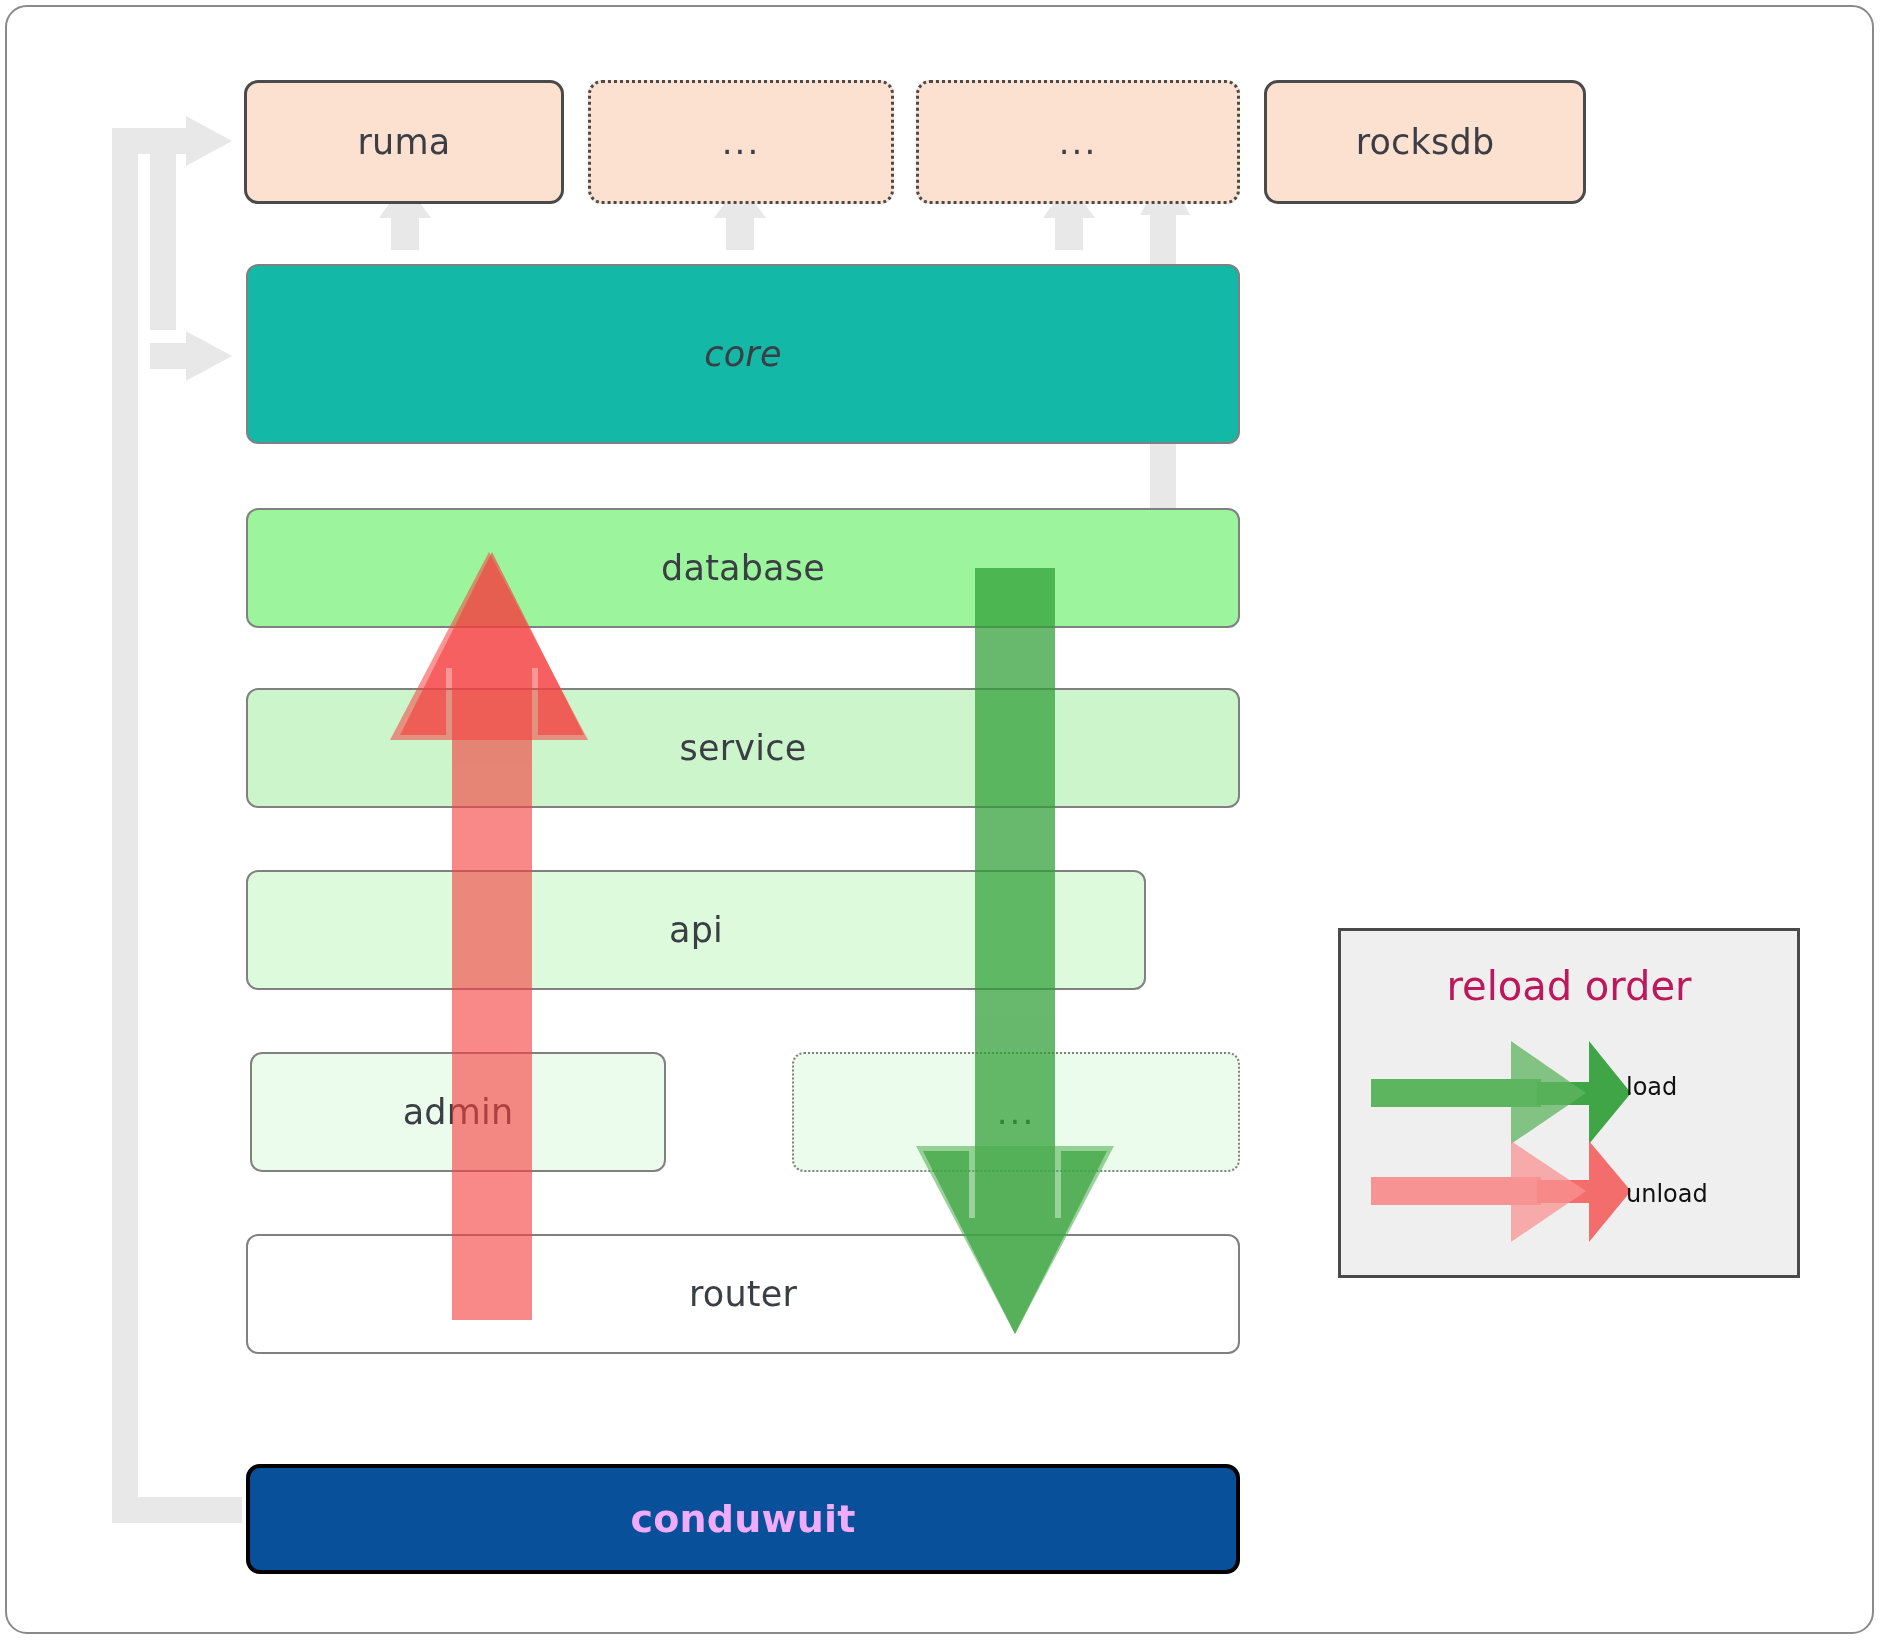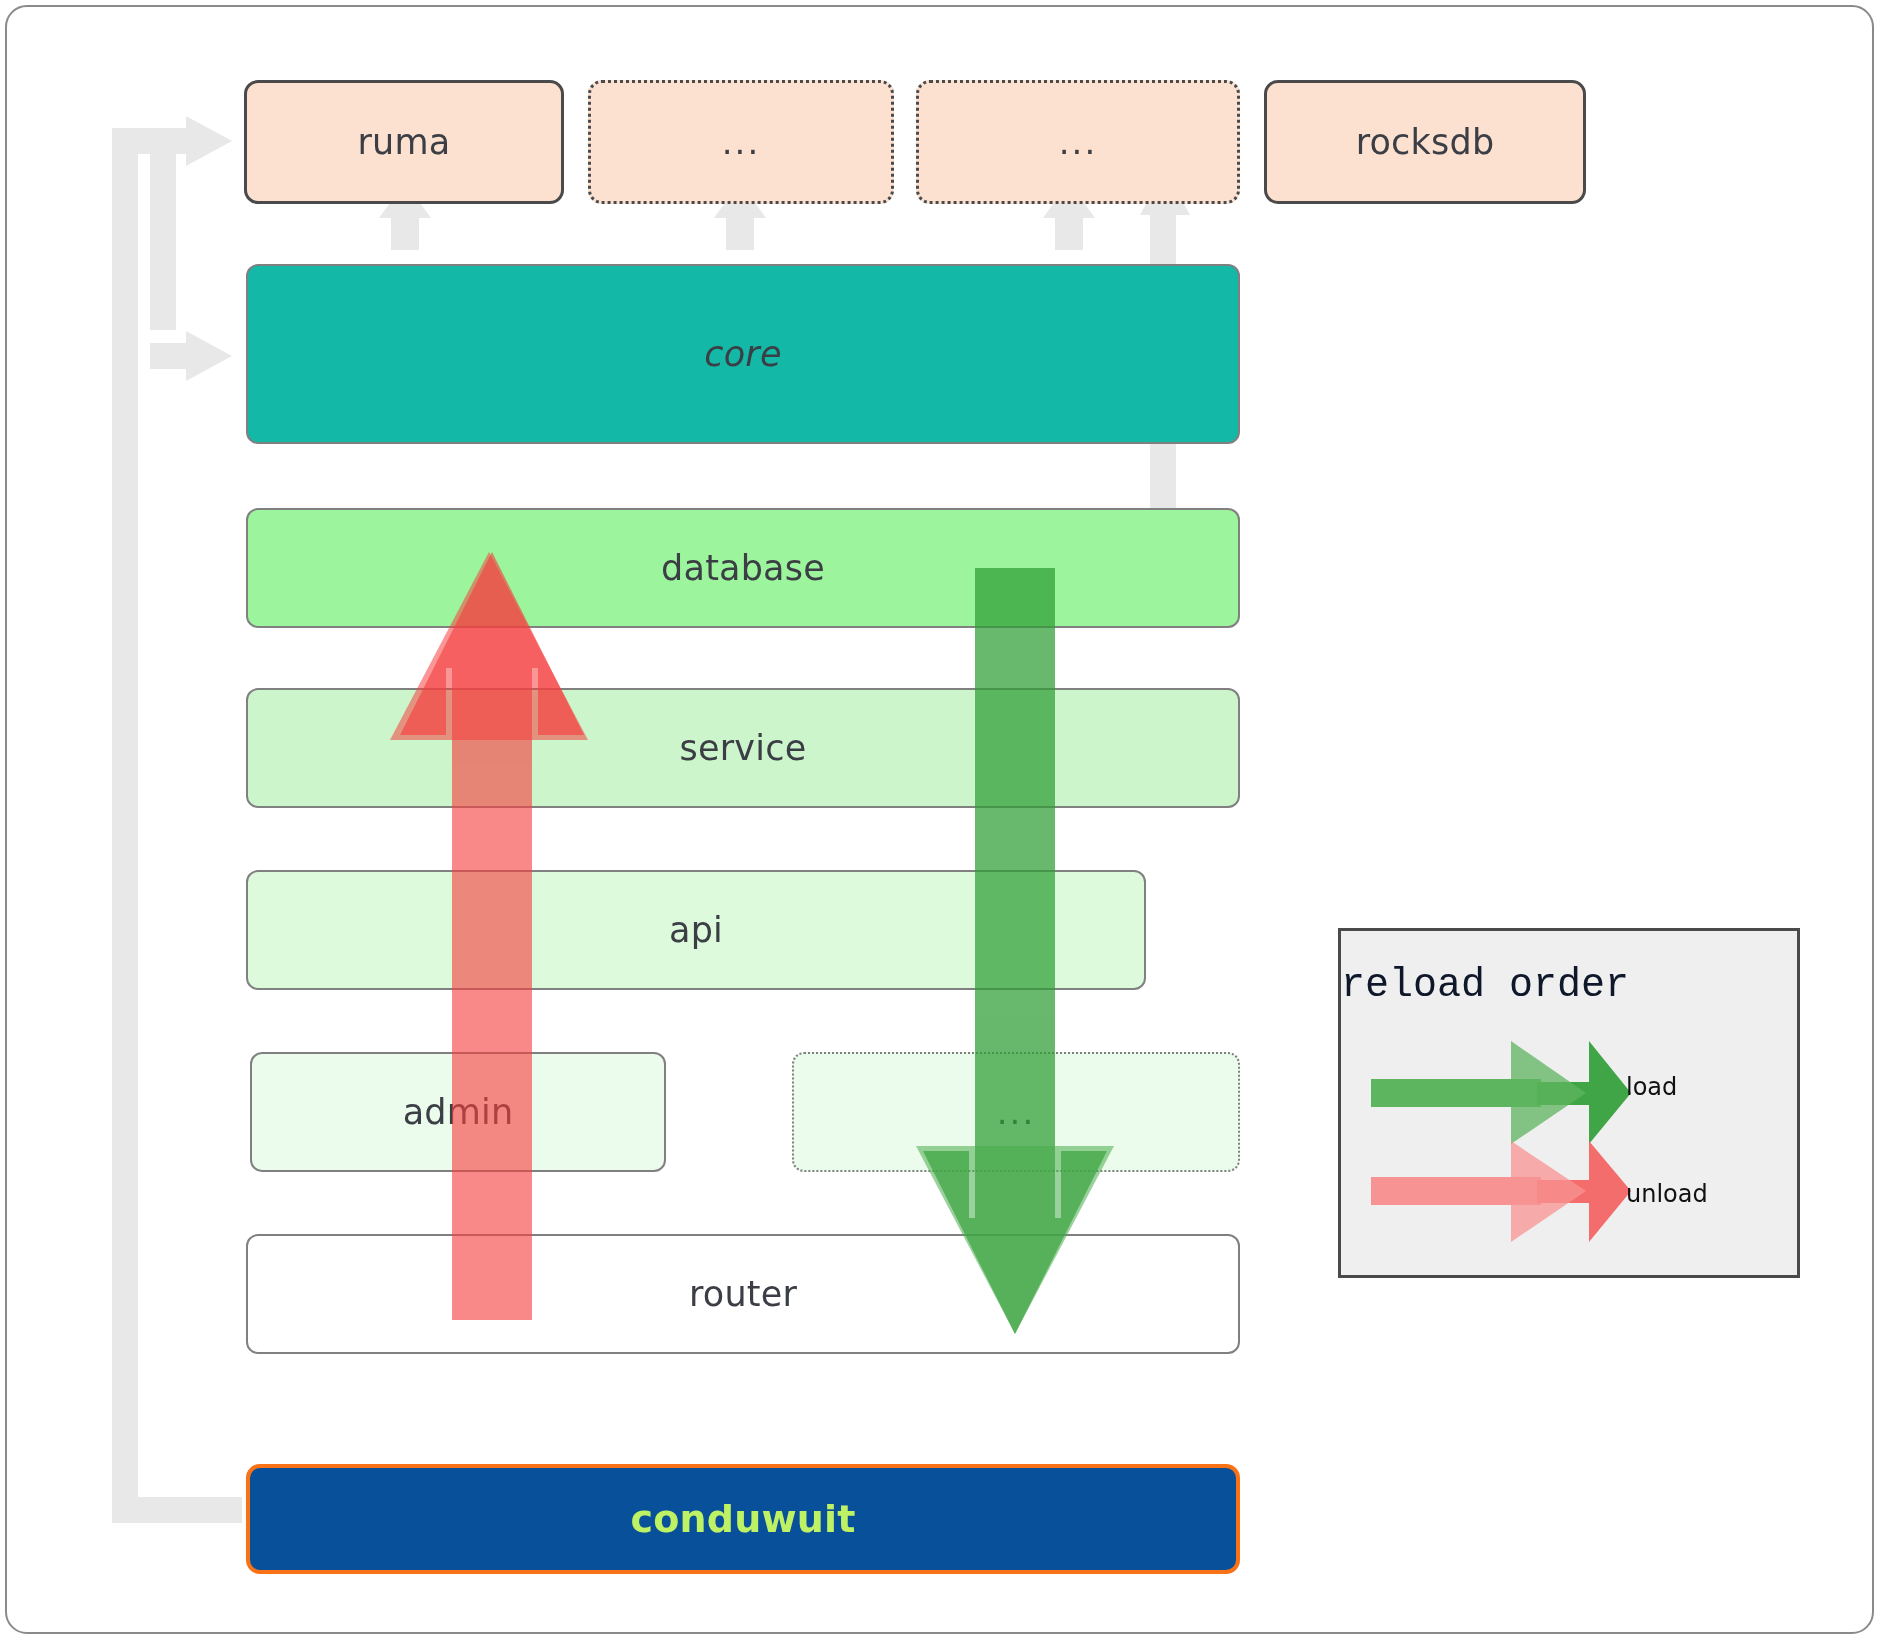--- a/index.html
+++ b/index.html
@@ -67,44 +67,44 @@
     border: 2px dotted #808080;
     border-radius: 12px;
   }
   .ell {
     font-size: 34px;
     letter-spacing: 2px;
     color: #3b3f45;
   }
   .root-node {
     background: #08509a;
-    border: 4px solid #f97316;
+    border: 4px solid #000000;
     border-radius: 14px;
-    color: #bef264;
+    color: #f0abfc;
     font-size: 38px;
     font-weight: 700;
   }
   .legend-box {
     position: absolute;
     left: 1338px;
     top: 928px;
     width: 462px;
     height: 350px;
     box-sizing: border-box;
     background: #efefef;
     border: 3px solid #4a4a4a;
   }
   .legend-title {
     position: absolute;
     left: 0;
     top: 32px;
     width: 100%;
+    text-align: center;
     font-size: 40px;
-    color: #0f172a;
-    font-family: Liberation Mono, monospace;
+    color: #be185d;
   }
   .legend-label {
     position: absolute;
     font-size: 24px;
     color: #111111;
   }
   .legend-label.load { left: 285px; top: 142px; }
   .legend-label.unload { left: 285px; top: 228px; margin-top: 21px; }
 </style>
 </head>

